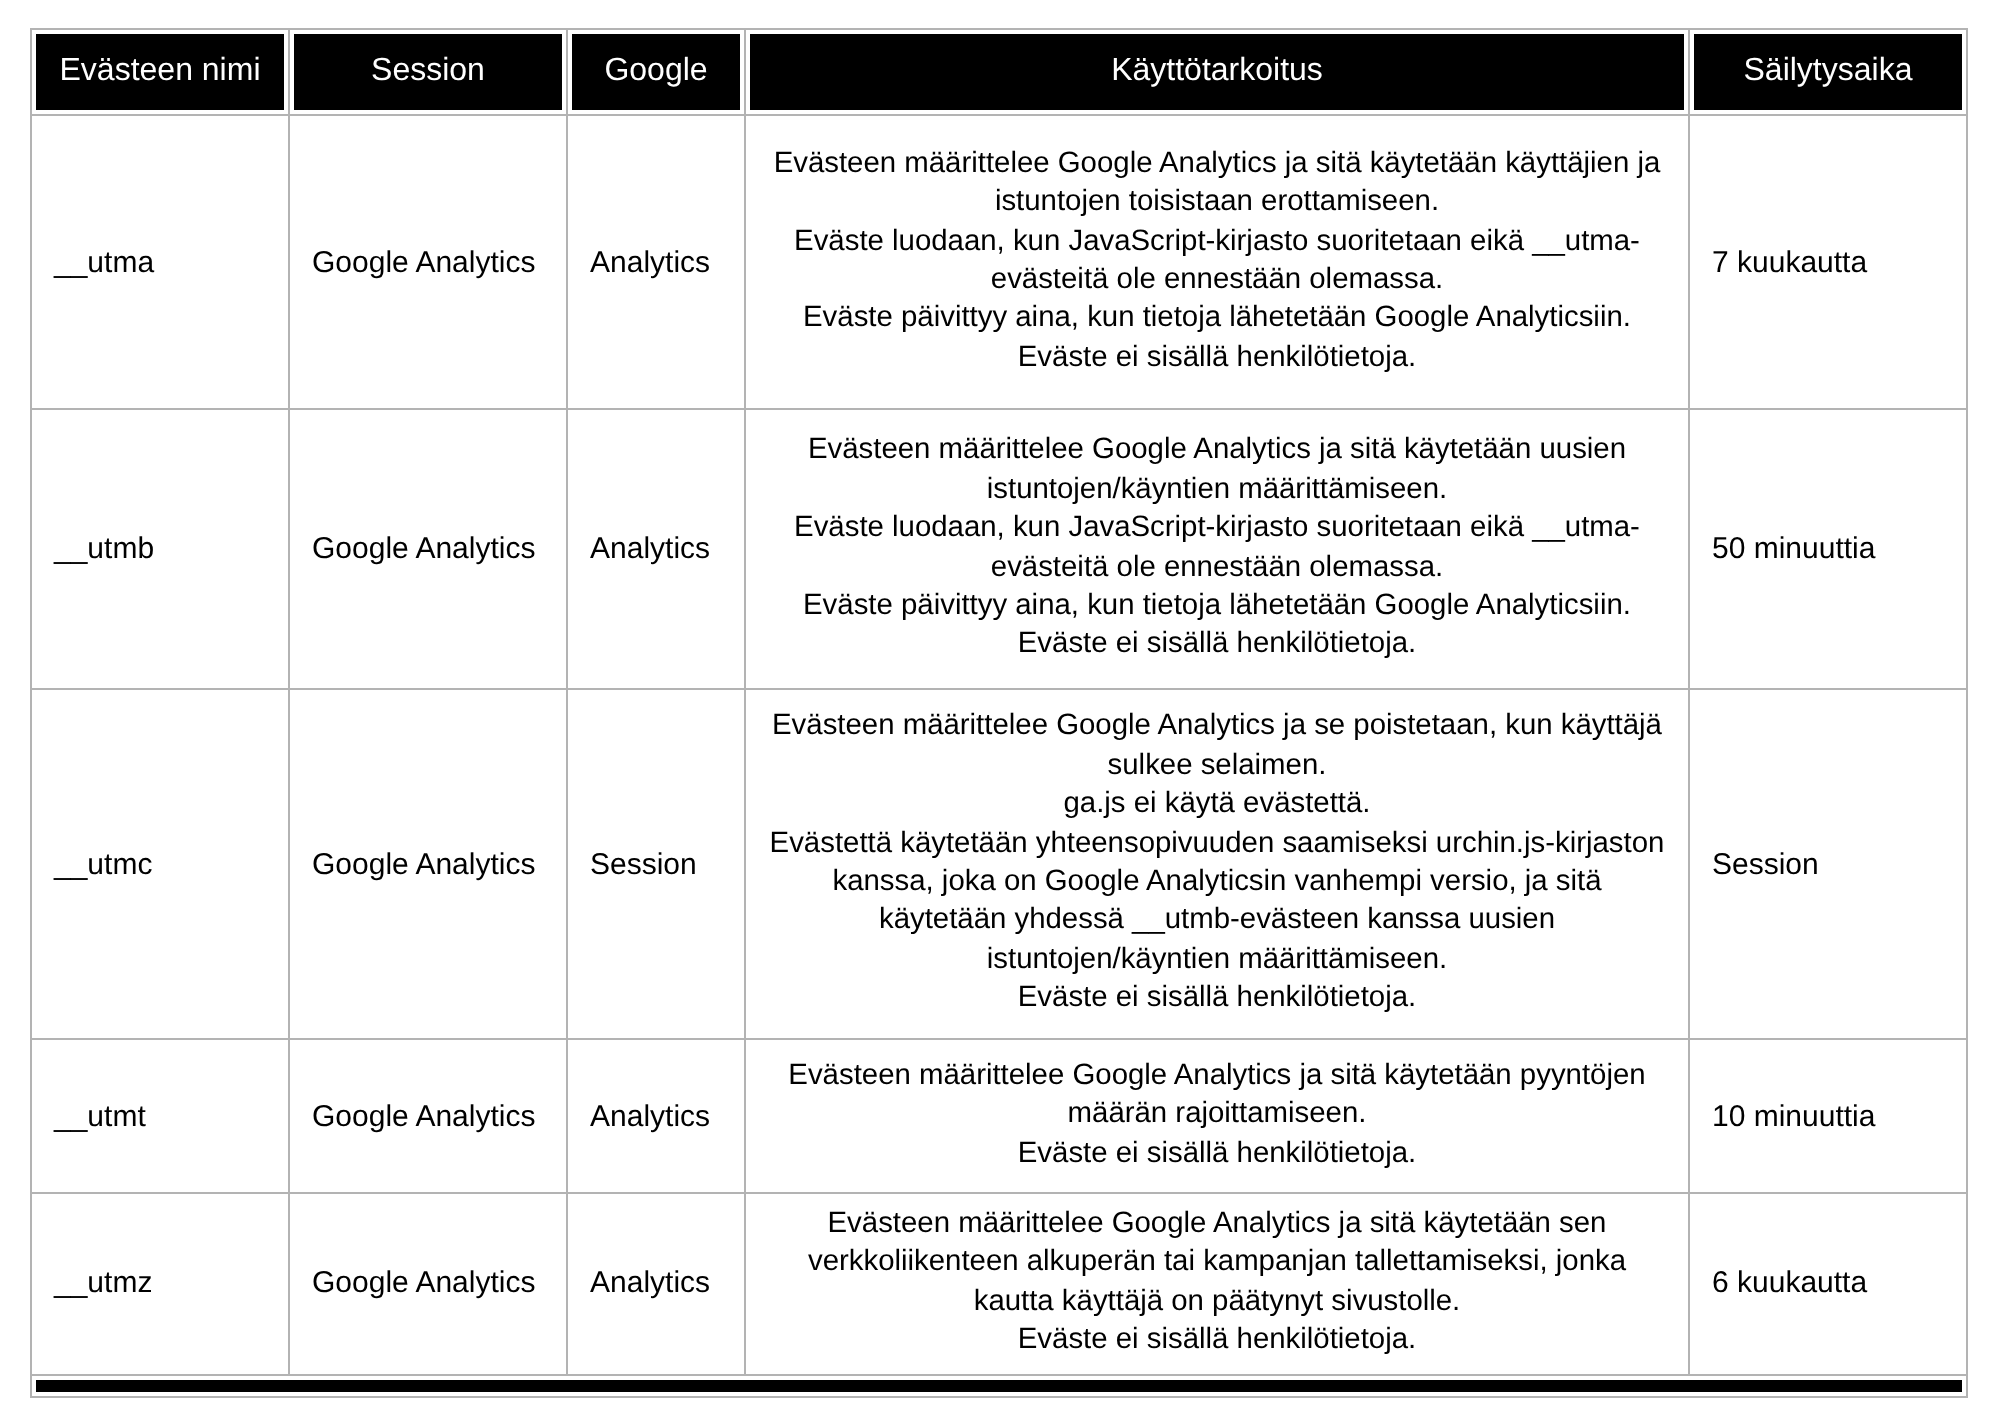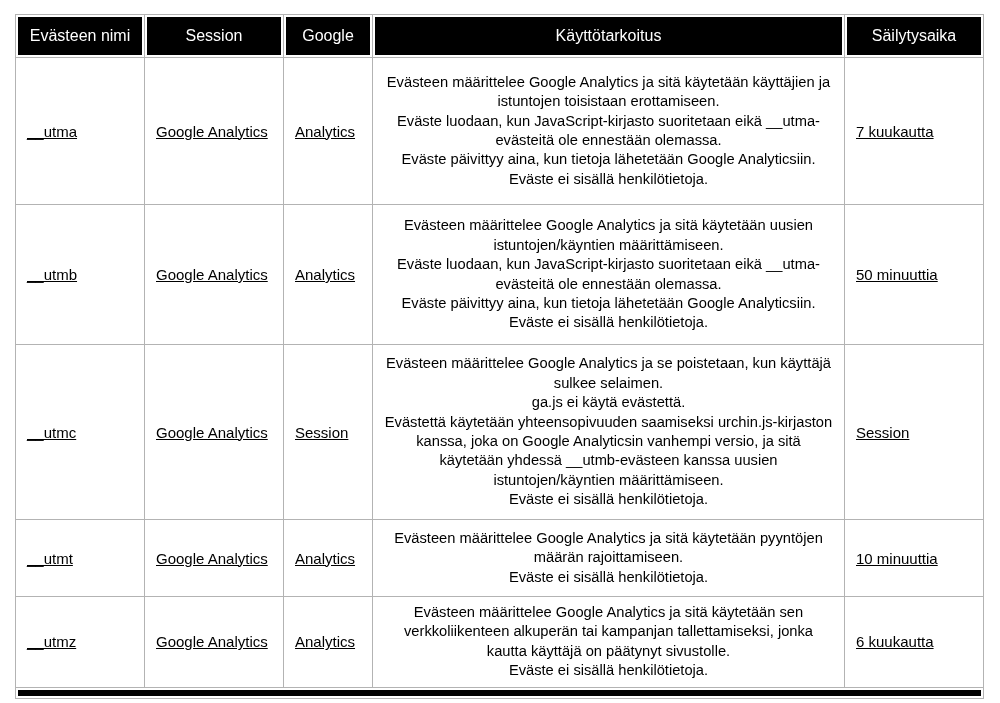--- a/index.html
+++ b/index.html
@@ -37,21 +37,20 @@
     box-shadow: inset 0 0 0 2px #ffffff;
     padding: 0 4px;
   }
   .cookie-table td {
     font-size: 15px;
     background: #ffffff;
   }
   td.cell-left {
     text-align: left;
     padding: 4px 6px 4px 11px;
-    text-decoration: underline;
   }
   td.cell-purpose {
     text-align: center;
     white-space: pre-line;
     padding: 6px 10px 6px 10px;
     font-size: 14.7px;
     line-height: 19.4px;
   }
   td.bottom-bar {
     background: #000000;

